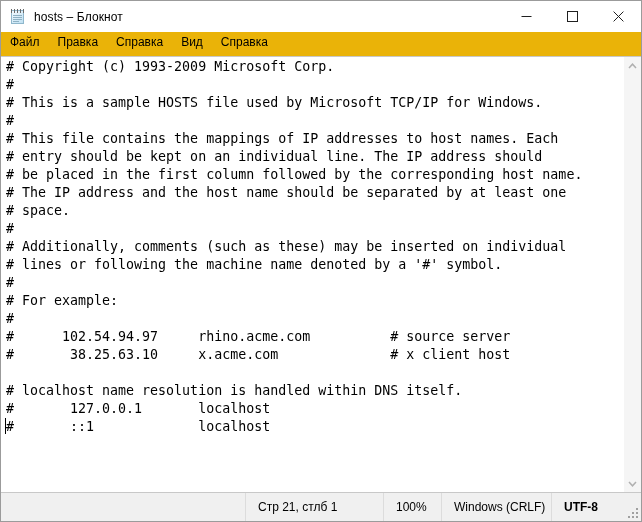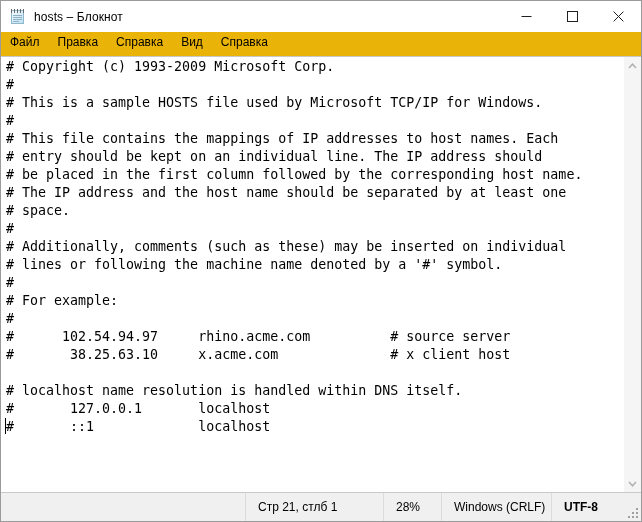--- a/index.html
+++ b/index.html
@@ -299,21 +299,21 @@
         <svg width="9" height="6" viewBox="0 0 9 6">
           <path d="M1 1 L4.5 4.8 L8 1" fill="none" stroke="#b0b0b0" stroke-width="1.5"></path>
         </svg>
       </div>
     </div>
   </div>
 
   <div id="statusbar">
     <div id="status-spacer"></div>
     <div class="status-cell" id="cell-pos">Стр 21, стлб 1</div>
-    <div class="status-cell" id="cell-zoom">28%</div>
+    <div class="status-cell" id="cell-zoom">100%</div>
     <div class="status-cell" id="cell-eol">Windows (CRLF)</div>
     <div class="status-cell" id="cell-enc">UTF-8</div>
     <div id="grip">
       <span class="gd" style="left:8px;top:0px;"></span>
       <span class="gd" style="left:4px;top:4px;"></span>
       <span class="gd" style="left:8px;top:4px;"></span>
       <span class="gd" style="left:0px;top:8px;"></span>
       <span class="gd" style="left:4px;top:8px;"></span>
       <span class="gd" style="left:8px;top:8px;"></span>
     </div>

